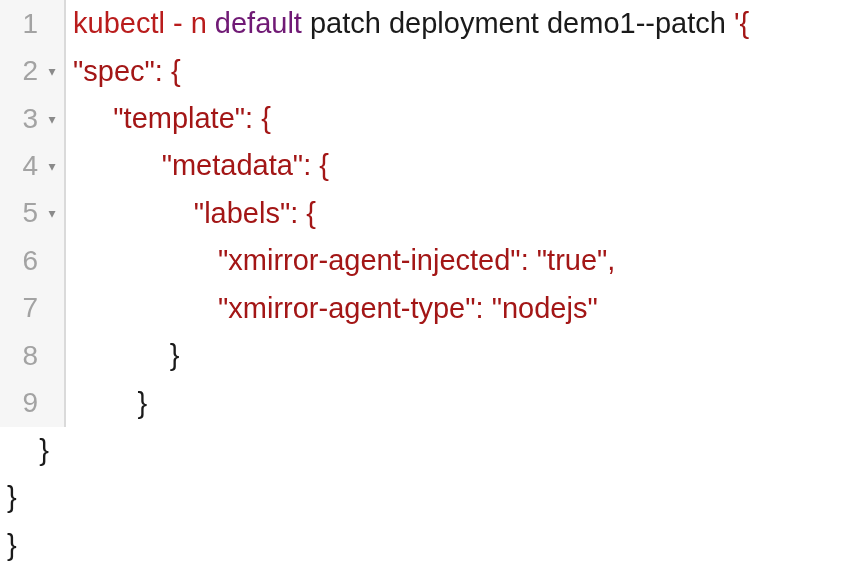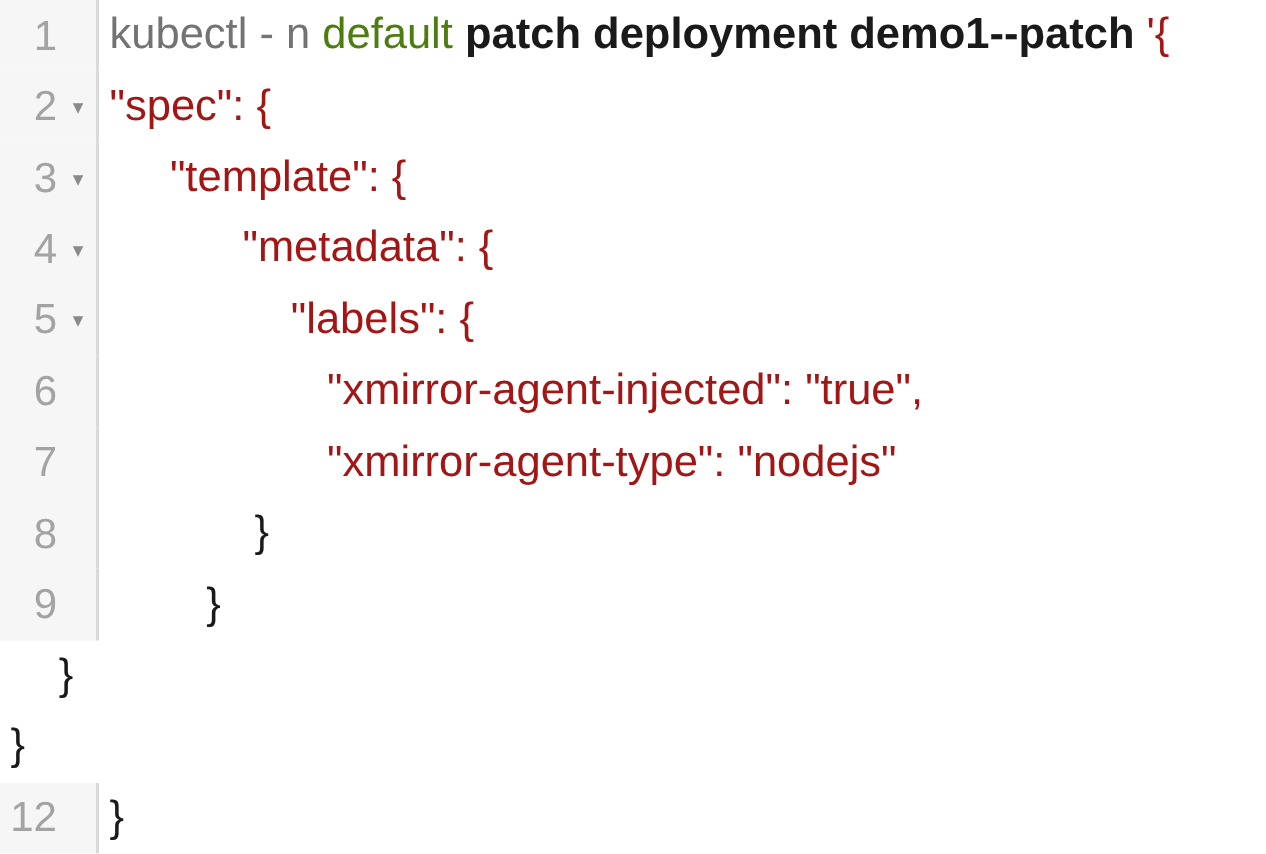--- a/index.html
+++ b/index.html
@@ -65,21 +65,21 @@
 </head>
 <body>
 
 <div class="editor">
   <div id="lines" style="display: flex; flex-direction: column; height: 100%;">
   <div class="line">
     <div class="gutter">
       <span class="num">1</span>
       <span class="fold" style="visibility: hidden;"></span>
     </div>
-    <div class="code"><span style="color: #737373;">kubectl - n </span><span style="color: #4d7c0f;">default</span><span style="color: rgb(26, 26, 26); font-weight: bold;"> patch deployment demo1--patch </span><span style="color: rgb(163, 22, 22);">'{</span></div>
+    <div class="code"><span style="color: #b91c1c;">kubectl - n </span><span style="color: #701a75;">default</span><span style="color: rgb(26, 26, 26);"> patch deployment demo1--patch </span><span style="color: rgb(163, 22, 22);">'{</span></div>
   </div>
 
   <div class="line">
     <div class="gutter">
       <span class="num">2</span>
       <span class="fold">▾</span>
     </div>
     <div class="code"><span style="color: rgb(163, 22, 22);">"spec": {</span></div>
   </div>
 
@@ -141,21 +141,17 @@
 
   <div class="line">
     <div class="code"><span style="color: rgb(26, 26, 26);">    }</span></div>
   </div>
 
   <div class="line">
     <div class="code"><span style="color: rgb(26, 26, 26);">}</span></div>
   </div>
 
   <div class="line">
-    <div class="gutter">
-      <span class="num">12</span>
-      <span class="fold" style="visibility: hidden;"></span>
-    </div>
     <div class="code"><span style="color: rgb(26, 26, 26);">}</span></div>
   </div>
 
 </div>
 </div>
 
 </body></html>

